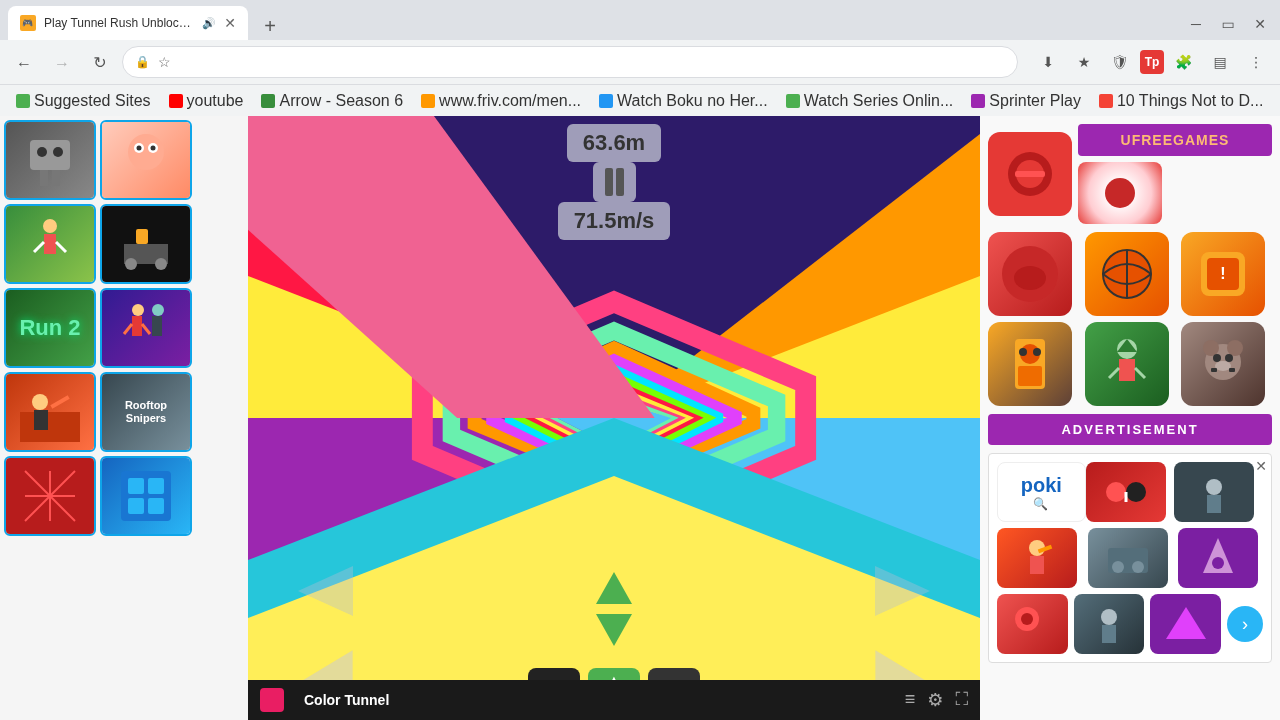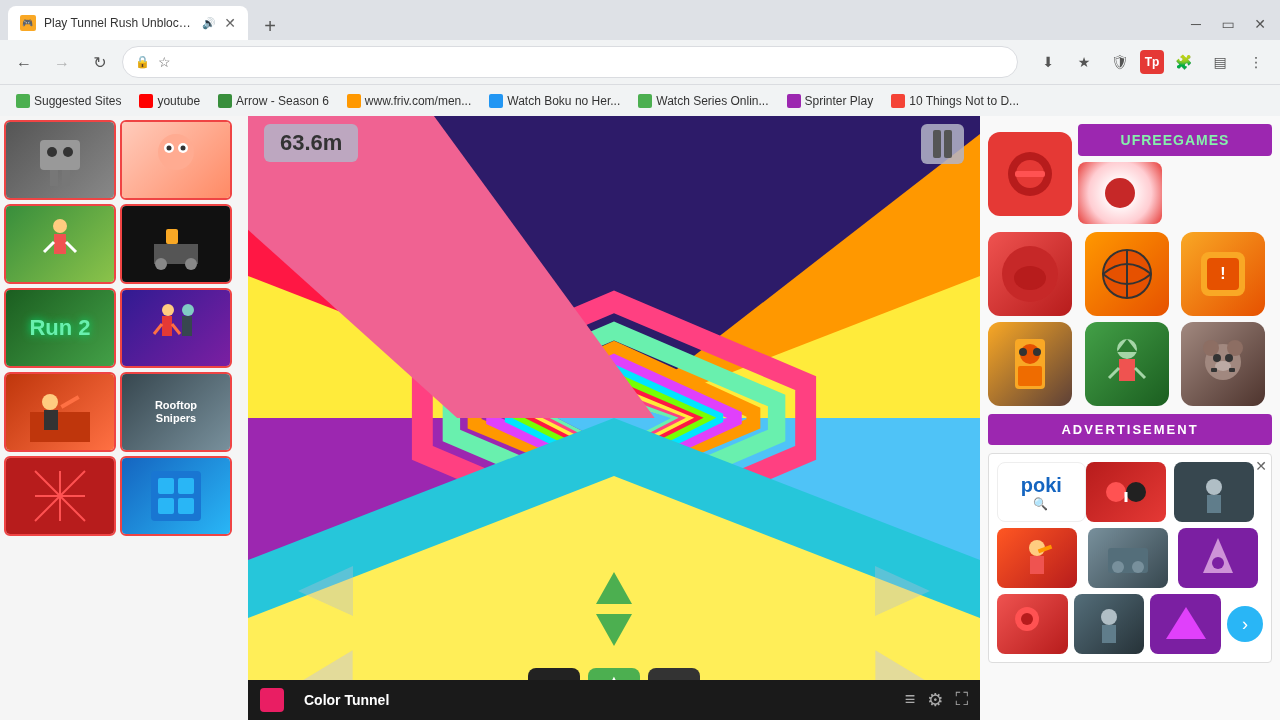--- a/index.html
+++ b/index.html
@@ -78,21 +78,21 @@
       gap: 2px;
       border-top: 1px solid #dadce0;
     }
     .bookmark-item {
       display: flex;
       align-items: center;
       gap: 4px;
       padding: 4px 8px;
       border-radius: 4px;
       cursor: pointer;
-      font-size: 12px;
+      font-size: 16px;
       color: #333;
       white-space: nowrap;
     }
     .bm-favicon { width: 14px; height: 14px; border-radius: 2px; flex-shrink: 0; }
 
     
     .main-content {
       flex: 1;
       display: flex;
       background: #fff;
@@ -105,26 +105,26 @@
       background: #f5f5f5;
       overflow-y: auto;
       flex-shrink: 0;
       display: flex;
       flex-wrap: wrap;
       align-content: flex-start;
       gap: 4px;
       padding: 4px;
     }
     .game-thumb {
-      width: 112px;
+      width: 92px;
       height: 80px;
       border-radius: 6px;
       overflow: hidden;
       cursor: pointer;
-      border: 2px solid #ef4444;
+      border: 2px solid #0ea5e9;
       flex-shrink: 0;
     }
     .game-thumb-inner {
       width: 100%;
       height: 100%;
       display: flex;
       align-items: center;
       justify-content: center;
       font-size: 10px;
       font-weight: bold;
@@ -141,23 +141,24 @@
     }
 
     
     .game-hud {
       position: absolute;
       top: 8px;
       left: 0;
       right: 0;
       display: flex;
       justify-content: space-between;
-      align-items: flex-start;
+      align-items: center;
       padding: 0 16px;
       z-index: 10;
+      flex-direction: column;
     }
     .hud-box {
       background: rgba(180, 180, 200, 0.85);
       border-radius: 6px;
       padding: 6px 16px;
       font-size: 22px;
       font-weight: bold;
       color: #333;
     }
     .hud-pause {
@@ -231,21 +232,21 @@
       overflow-y: auto;
       flex-shrink: 0;
       padding: 8px;
       display: flex;
       flex-direction: column;
       gap: 8px;
     }
 
     .ufree-header {
       background: #9c27b0;
-      color: #86efac;
+      color: #fdba74;
       text-align: center;
       padding: 8px;
       font-size: 14px;
       font-weight: bold;
       border-radius: 4px;
       letter-spacing: 1px;
     }
 
     .games-grid {
       display: grid;
@@ -577,20 +578,23 @@
       </svg>
 
       
       <div class="game-hud">
         <div class="hud-box">
           <span>63.6m</span>
         </div>
         <div class="hud-pause">
           <div class="pause-bar"></div>
           <div class="pause-bar"></div>
+        </div>
+        <div class="hud-box">
+          <span>71.5m/s</span>
         </div>
       </div>
 
       
       <div style="position:absolute;bottom:90px;left:40px;opacity:0.55;">
         <svg width="70" height="70" viewBox="0 0 70 70">
           <polygon points="65,10 65,60 10,35" fill="rgba(180,190,210,0.7)"></polygon>
         </svg>
       </div>
       <div style="position:absolute;bottom:90px;right:40px;opacity:0.55;">

